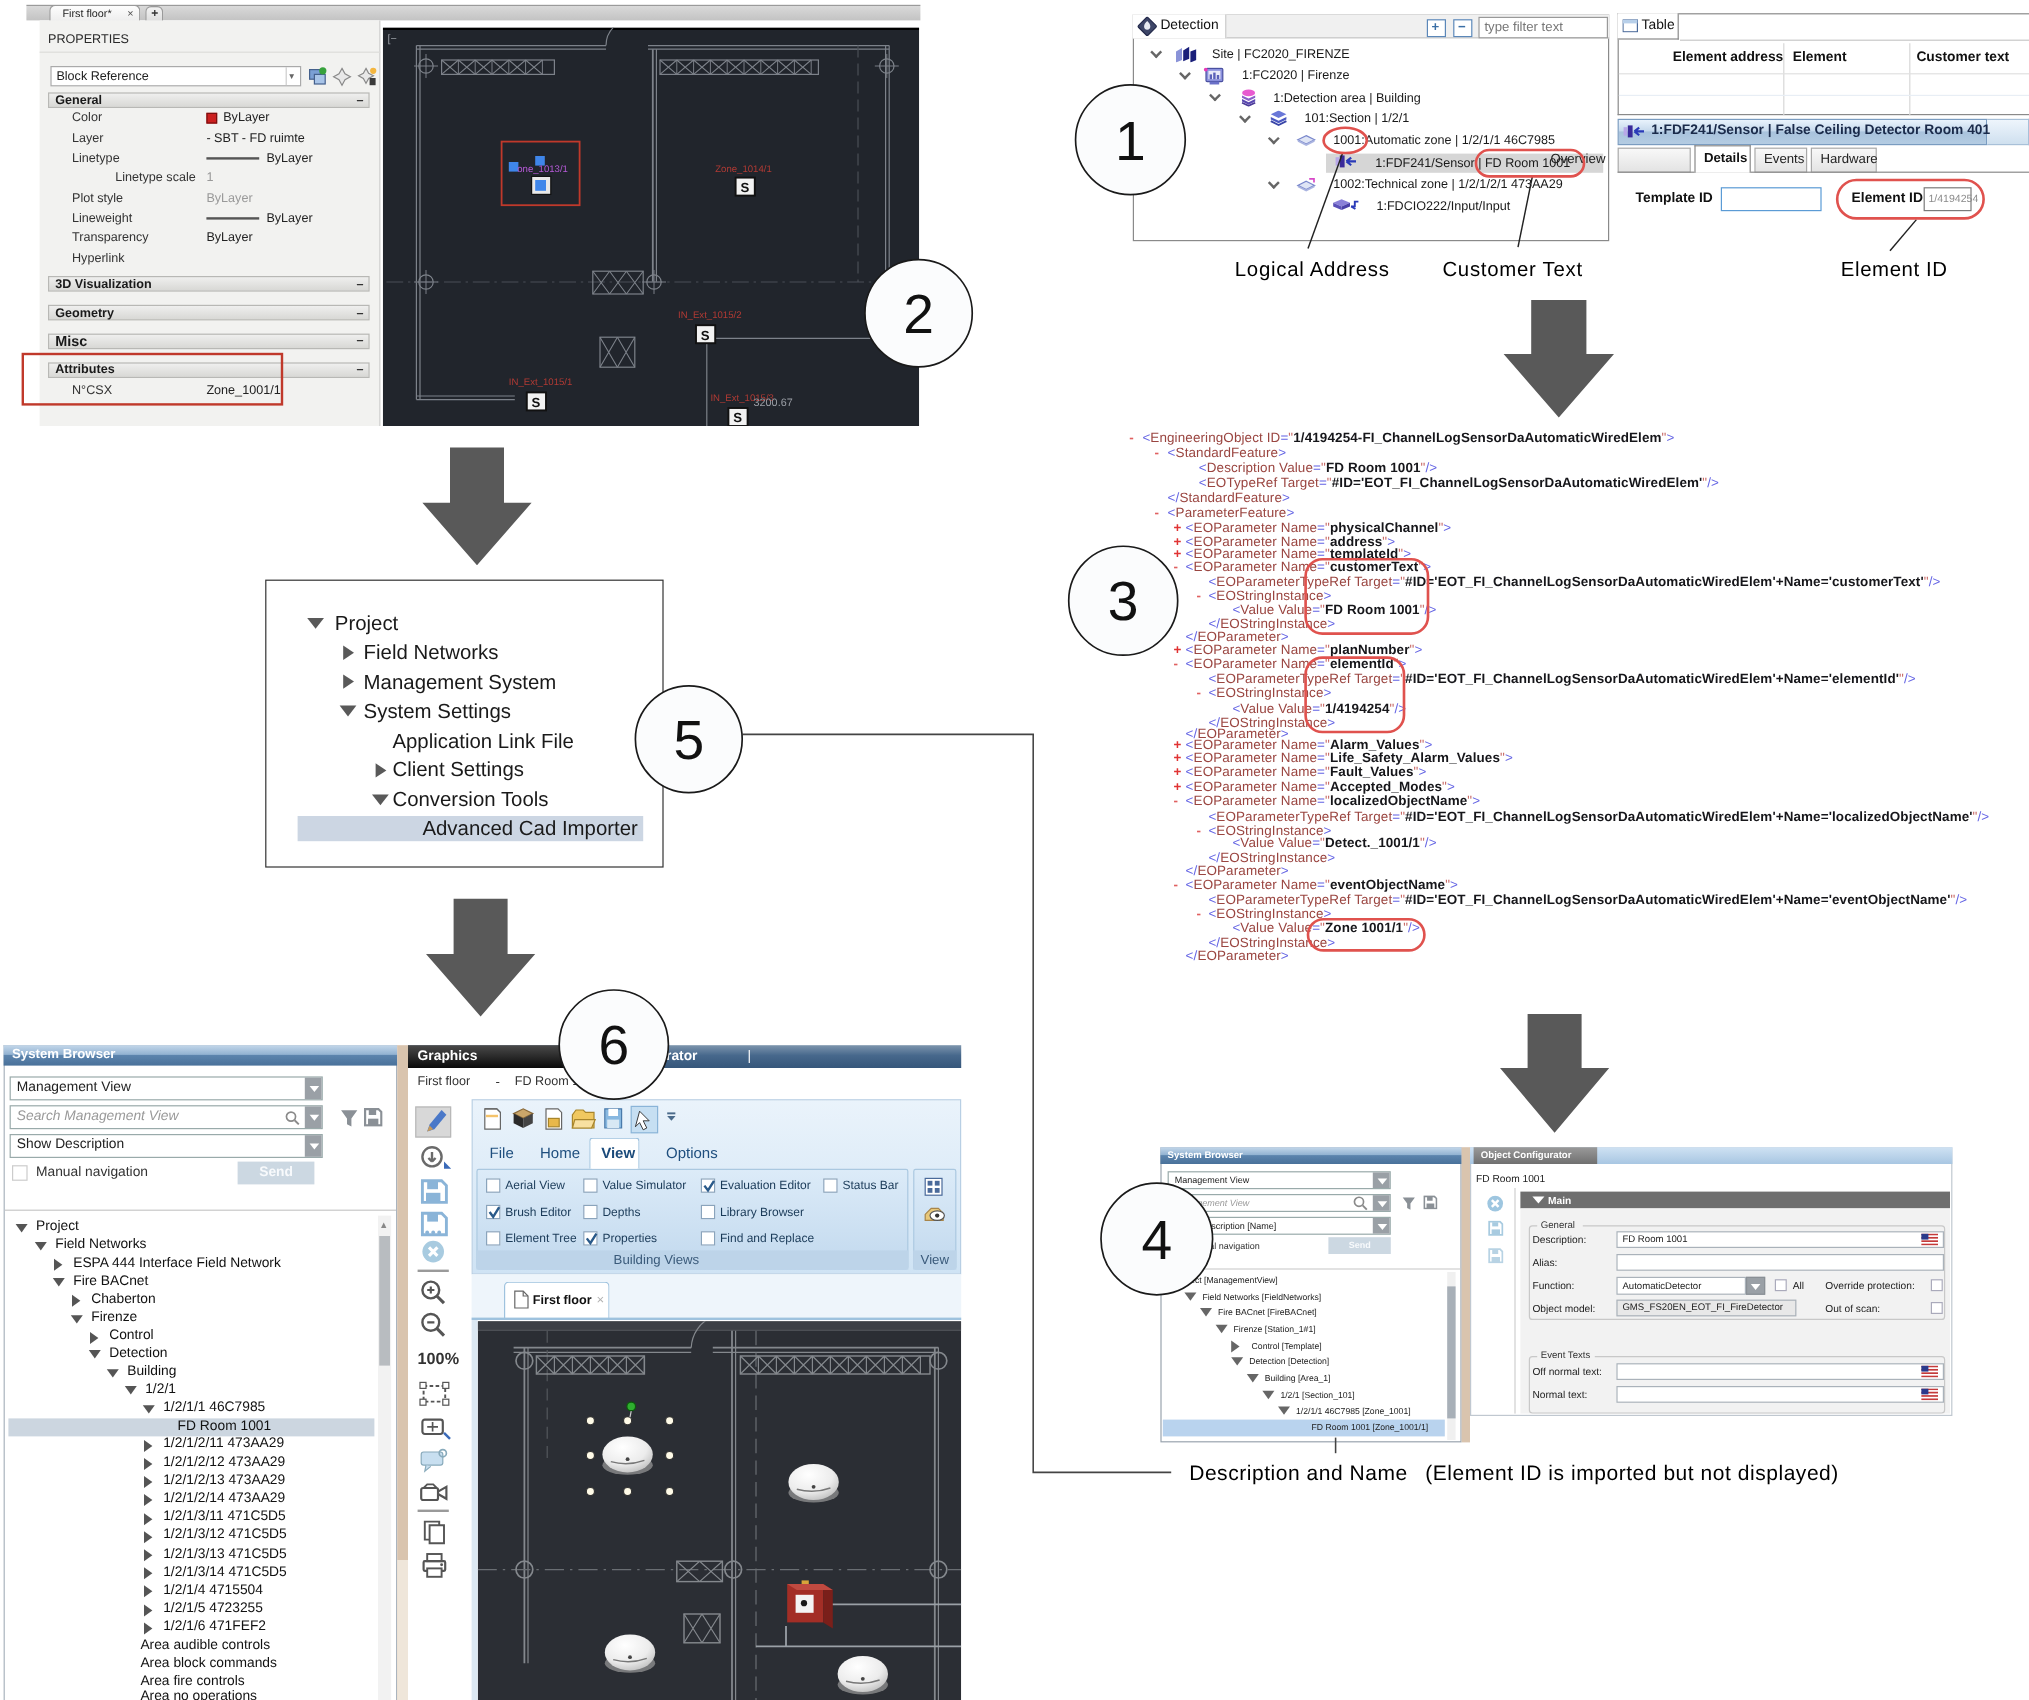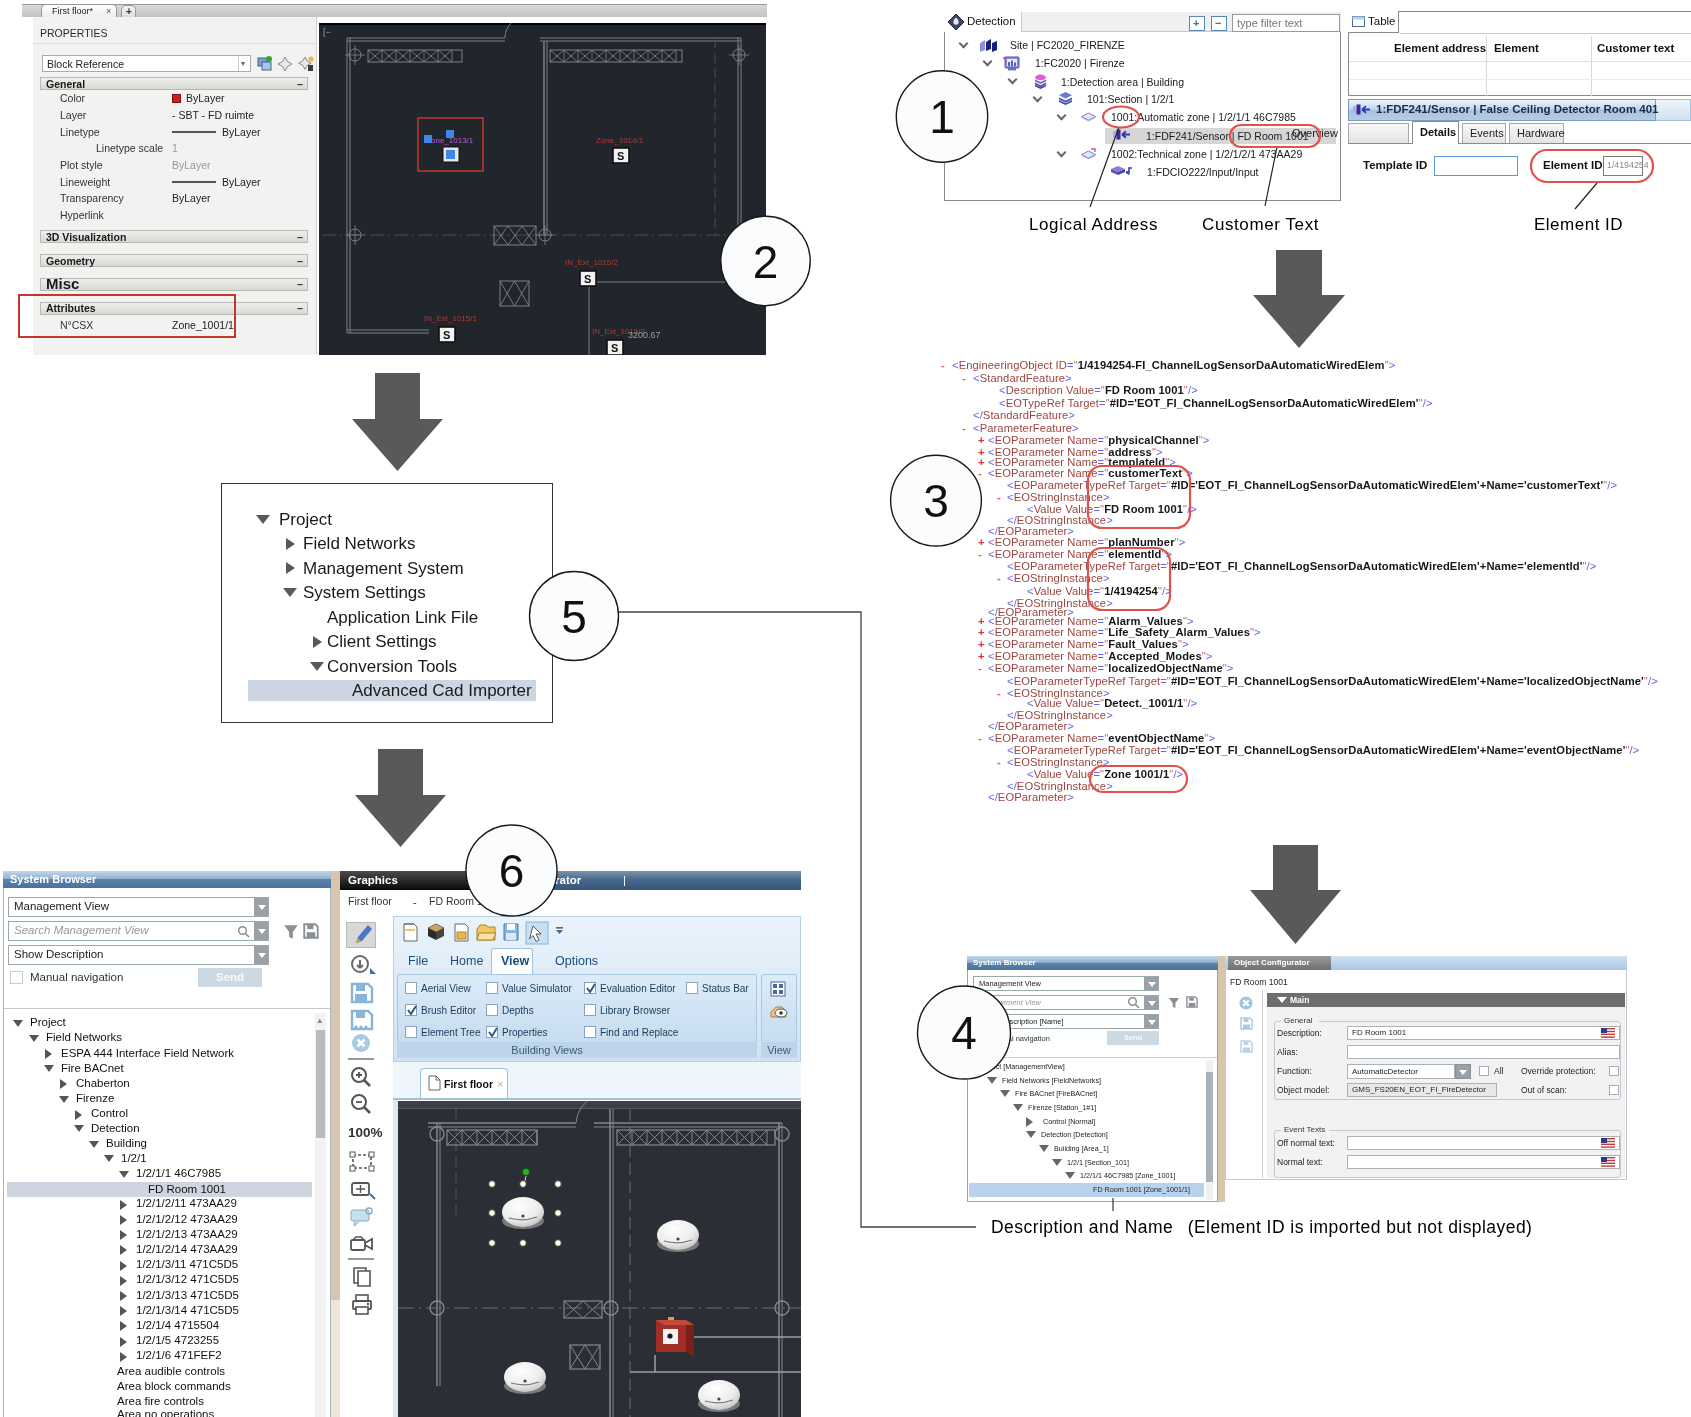--- a/index.html
+++ b/index.html
@@ -49,21 +49,21 @@
 <div style="position:absolute;left:60px;top:190.1px;font-size:10.5px;color:#333;font-weight:normal;white-space:nowrap;line-height:16px;">Transparency</div>
 <div style="position:absolute;left:172px;top:190.1px;font-size:10.5px;color:#222;font-weight:normal;white-space:nowrap;line-height:16px;">ByLayer</div>
 <div style="position:absolute;left:60px;top:207.1px;font-size:10.5px;color:#333;font-weight:normal;white-space:nowrap;line-height:16px;">Hyperlink</div>
 <div style="position:absolute;left:40px;top:230px;width:268px;height:13px;background:linear-gradient(#efefee,#d8d8d5);border:1px solid #b8b8b5;"></div>
 <div style="position:absolute;left:46px;top:228.6px;font-size:10.5px;color:#1a1a1a;font-weight:bold;white-space:nowrap;line-height:16px;">3D Visualization</div>
 <div style="position:absolute;left:297px;top:228.6px;font-size:10.5px;color:#333;font-weight:bold;white-space:nowrap;line-height:16px;">–</div>
 <div style="position:absolute;left:40px;top:254px;width:268px;height:13px;background:linear-gradient(#efefee,#d8d8d5);border:1px solid #b8b8b5;"></div>
 <div style="position:absolute;left:46px;top:252.6px;font-size:10.5px;color:#1a1a1a;font-weight:bold;white-space:nowrap;line-height:16px;">Geometry</div>
 <div style="position:absolute;left:297px;top:252.6px;font-size:10.5px;color:#333;font-weight:bold;white-space:nowrap;line-height:16px;">–</div>
 <div style="position:absolute;left:40px;top:277.5px;width:268px;height:13px;background:linear-gradient(#efefee,#d8d8d5);border:1px solid #b8b8b5;"></div>
-<div style="position:absolute;left:46px;top:276.1px;font-size:15px;color:#1a1a1a;font-weight:bold;white-space:nowrap;line-height:16px;">Misc</div>
+<div style="position:absolute;left:46px;top:276.1px;font-size:12px;color:#1a1a1a;font-weight:bold;white-space:nowrap;line-height:16px;">Misc</div>
 <div style="position:absolute;left:297px;top:276.1px;font-size:10.5px;color:#333;font-weight:bold;white-space:nowrap;line-height:16px;">–</div>
 <div style="position:absolute;left:40px;top:301.5px;width:268px;height:13px;background:linear-gradient(#efefee,#d8d8d5);border:1px solid #b8b8b5;"></div>
 <div style="position:absolute;left:46px;top:300.1px;font-size:10.5px;color:#1a1a1a;font-weight:bold;white-space:nowrap;line-height:16px;">Attributes</div>
 <div style="position:absolute;left:297px;top:300.1px;font-size:10.5px;color:#333;font-weight:bold;white-space:nowrap;line-height:16px;">–</div>
 <div style="position:absolute;left:60px;top:316.6px;font-size:10.5px;color:#333;font-weight:normal;white-space:nowrap;line-height:16px;">N°CSX</div>
 <div style="position:absolute;left:172px;top:316.6px;font-size:10.5px;color:#222;font-weight:normal;white-space:nowrap;line-height:16px;">Zone_1001/1</div>
 <div style="position:absolute;left:18px;top:294px;width:218px;height:44px;border:2px solid #c0392b;"></div>
 <svg class="abs" style="left:319px;top:23px" width="447" height="332" viewBox="0 0 447 332">
     <rect x="0" y="0" width="447" height="332" fill="#21252c"></rect>
     <rect x="0" y="0" width="447" height="2" fill="#000"></rect>
@@ -388,21 +388,21 @@
 <div style="position:absolute;left:968px;top:1057px;width:249px;height:1px;background:#d0d0d0;"></div>
 <div style="position:absolute;left:969px;top:1183px;width:235px;height:13.5px;background:#b9d3ee;"></div>
 <div style="position:absolute;left:979px;top:1061.1px;font-size:7.2px;color:#222;font-weight:normal;white-space:nowrap;line-height:11px;">Project [ManagementView]</div>
 <div style="position:absolute;left:987px;top:1076.5px;width:0;height:0;border-left:5.6px solid transparent;border-right:5.6px solid transparent;border-top:7.2px solid #666"></div>
 <div style="position:absolute;left:1002px;top:1074.6px;font-size:7.2px;color:#222;font-weight:normal;white-space:nowrap;line-height:11px;">Field Networks [FieldNetworks]</div>
 <div style="position:absolute;left:1000px;top:1090.0px;width:0;height:0;border-left:5.6px solid transparent;border-right:5.6px solid transparent;border-top:7.2px solid #666"></div>
 <div style="position:absolute;left:1015px;top:1088.1px;font-size:7.2px;color:#222;font-weight:normal;white-space:nowrap;line-height:11px;">Fire BACnet [FireBACnet]</div>
 <div style="position:absolute;left:1013px;top:1104.0px;width:0;height:0;border-left:5.6px solid transparent;border-right:5.6px solid transparent;border-top:7.2px solid #666"></div>
 <div style="position:absolute;left:1028px;top:1102.1px;font-size:7.2px;color:#222;font-weight:normal;white-space:nowrap;line-height:11px;">Firenze [Station_1#1]</div>
 <div style="position:absolute;left:1026px;top:1116.5px;width:0;height:0;border-top:5.0px solid transparent;border-bottom:5.0px solid transparent;border-left:7.2px solid #666"></div>
-<div style="position:absolute;left:1043px;top:1115.6px;font-size:7.2px;color:#222;font-weight:normal;white-space:nowrap;line-height:11px;">Control [Normal]</div>
+<div style="position:absolute;left:1043px;top:1115.6px;font-size:7.2px;color:#222;font-weight:normal;white-space:nowrap;line-height:11px;">Control [Template]</div>
 <div style="position:absolute;left:1026px;top:1131.0px;width:0;height:0;border-left:5.6px solid transparent;border-right:5.6px solid transparent;border-top:7.2px solid #666"></div>
 <div style="position:absolute;left:1041px;top:1129.1px;font-size:7.2px;color:#222;font-weight:normal;white-space:nowrap;line-height:11px;">Detection [Detection]</div>
 <div style="position:absolute;left:1039px;top:1145.0px;width:0;height:0;border-left:5.6px solid transparent;border-right:5.6px solid transparent;border-top:7.2px solid #666"></div>
 <div style="position:absolute;left:1054px;top:1143.1px;font-size:7.2px;color:#222;font-weight:normal;white-space:nowrap;line-height:11px;">Building [Area_1]</div>
 <div style="position:absolute;left:1052px;top:1158.5px;width:0;height:0;border-left:5.6px solid transparent;border-right:5.6px solid transparent;border-top:7.2px solid #666"></div>
 <div style="position:absolute;left:1067px;top:1156.6px;font-size:7.2px;color:#222;font-weight:normal;white-space:nowrap;line-height:11px;">1/2/1 [Section_101]</div>
 <div style="position:absolute;left:1065px;top:1172.0px;width:0;height:0;border-left:5.6px solid transparent;border-right:5.6px solid transparent;border-top:7.2px solid #666"></div>
 <div style="position:absolute;left:1080px;top:1170.1px;font-size:7.2px;color:#222;font-weight:normal;white-space:nowrap;line-height:11px;">1/2/1/1 46C7985 [Zone_1001]</div>
 <div style="position:absolute;left:1093px;top:1184.1px;font-size:7.2px;color:#222;font-weight:normal;white-space:nowrap;line-height:11px;">FD Room 1001 [Zone_1001/1]</div>
 <div style="position:absolute;left:1206px;top:1060px;width:7px;height:140px;background:#f0f0f0;"></div>

